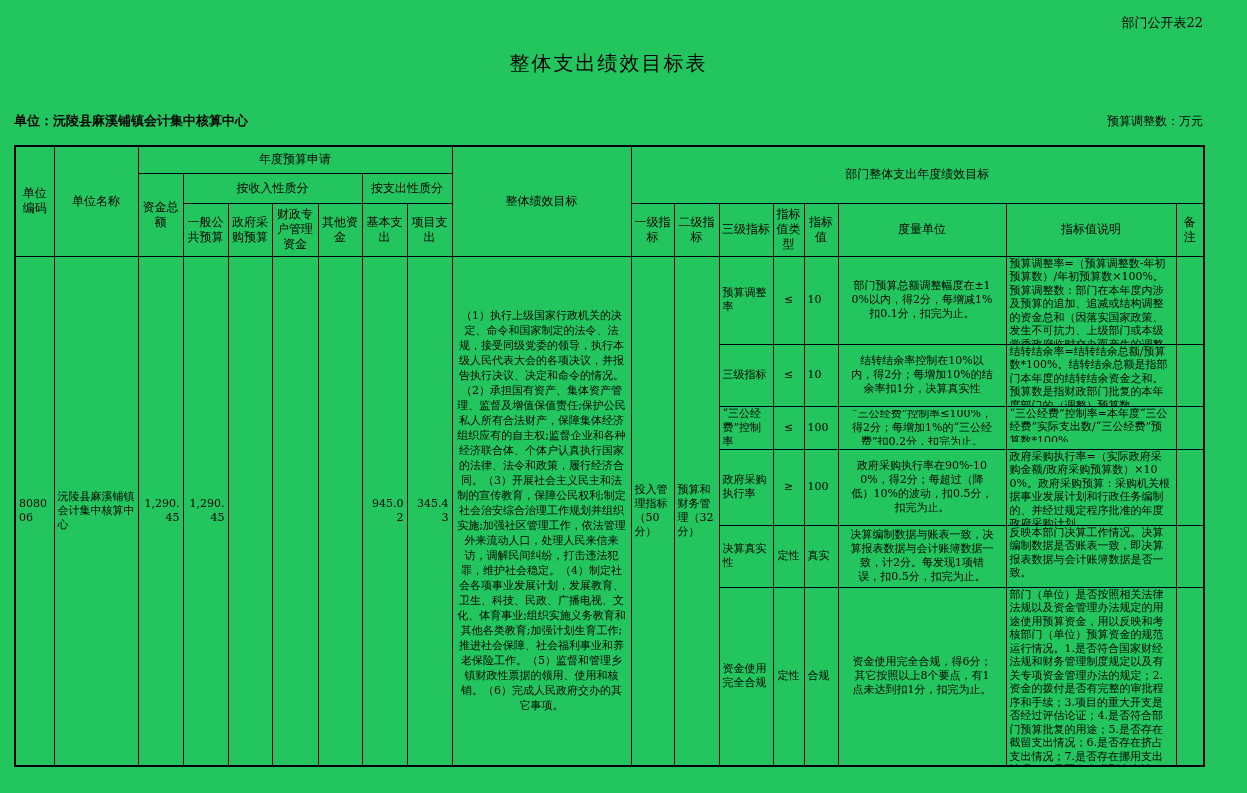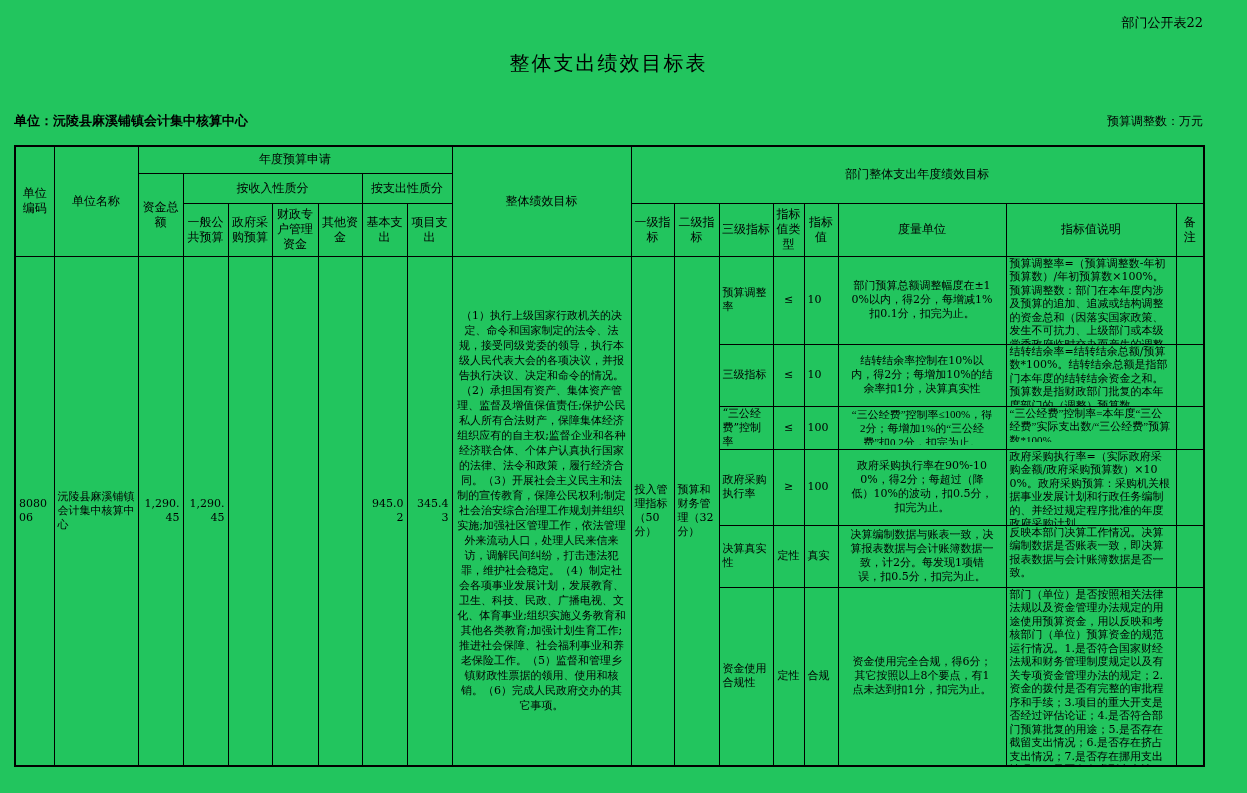--- a/index.html
+++ b/index.html
@@ -60,21 +60,21 @@
   .mclip {
     display: flex; align-items: center; justify-content: center;
     text-align: center; overflow: hidden; padding: 0 12px;
     line-height: 14px;
   }
   td.desc { padding: 0; vertical-align: top; }
   .clip { overflow: hidden; padding: 0 3px; text-align: left; line-height: 13.5px; }
 
   .h-r1 { height: 87px; }
   .h-r2 { height: 61px; }
-  .h-r3 { height: 35px; font-family: Liberation Serif, serif; }
+  .h-r3 { height: 35px; }
   .h-r4 { height: 75px; }
   .h-r5 { height: 61px; }
   .h-r6 { height: 177px; }
 </style>
 </head>
 <body>
 
 <div class="page">
   <div class="doc-label">部门公开表22</div>
   <h1 class="title">整体支出绩效目标表</h1>
@@ -201,21 +201,21 @@
         <td class="t-left">真实</td>
         <td class="measure">
             <div class="mclip h-r5">决算编制数据与账表一致，决算报表数据与会计账簿数据一致，计2分。每发现1项错误，扣0.5分，扣完为止。</div>
           </td>
         <td class="desc">
             <div class="clip h-r5">反映本部门决算工作情况。决算编制数据是否账表一致，即决算报表数据与会计账簿数据是否一致。</div>
           </td>
         <td class="t-left"></td>
       </tr>
       <tr class="r6">
-        <td class="t-left">资金使用合规性</td>
+        <td class="t-left">资金使用完全合规</td>
         <td class="t-center">定性</td>
         <td class="t-left">合规</td>
         <td class="measure">
             <div class="mclip h-r6">资金使用完全合规，得6分；其它按照以上8个要点，有1点未达到扣1分，扣完为止。</div>
           </td>
         <td class="desc">
             <div class="clip h-r6">部门（单位）是否按照相关法律法规以及资金管理办法规定的用途使用预算资金，用以反映和考核部门（单位）预算资金的规范运行情况。1.是否符合国家财经法规和财务管理制度规定以及有关专项资金管理办法的规定；2.资金的拨付是否有完整的审批程序和手续；3.项目的重大开支是否经过评估论证；4.是否符合部门预算批复的用途；5.是否存在截留支出情况；6.是否存在挤占支出情况；7.是否存在挪用支出情况；8.是否存在虚列支出情况。</div>
           </td>
         <td class="t-left"></td>
       </tr>

